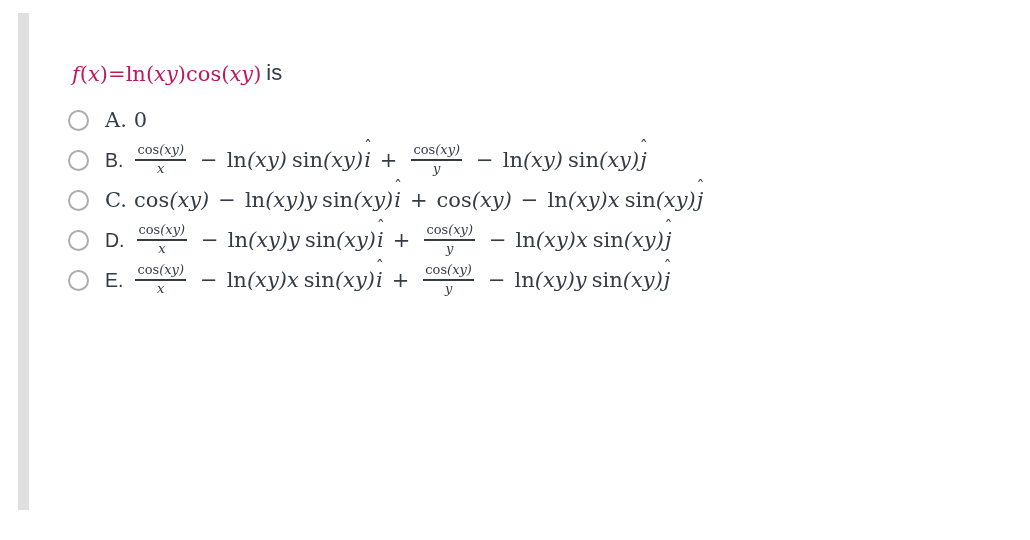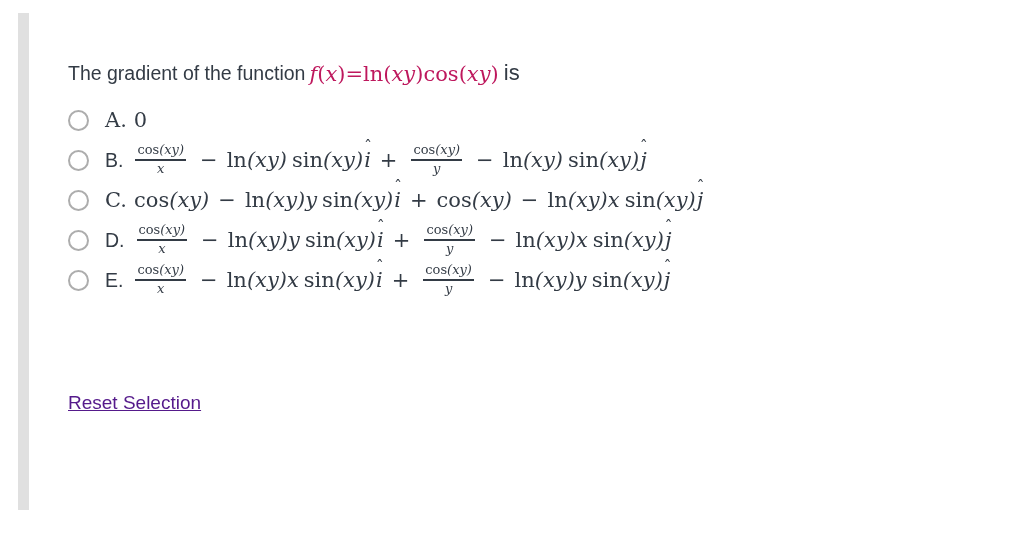--- a/index.html
+++ b/index.html
@@ -165,21 +165,20 @@
   }
 </style>
 </head>
 <body>
 
 <div class="left-rail"></div>
 
 <div class="content">
 
   <div class="question-line">
-    <span>The gradient of the function</span>
     <span class="mathtext q-math">
       <span class="mi">f</span><span class="mop">(</span><span class="mi">x</span><span class="mop">)</span><span class="sp"></span><span class="mop">=</span><span class="sp"></span><span class="mop">ln</span><span class="mop">(</span><span class="mi">xy</span><span class="mop">)</span><span class="sp"></span><span class="mop">cos</span><span class="mop">(</span><span class="mi">xy</span><span class="mop">)</span>
     </span>
     <span class="q-tail">is</span>
   </div>
 
   <div class="options">
 
     <div class="option-row">
       <span class="radio"></span>
@@ -334,15 +333,14 @@
           <span class="mi">y</span>
           <span class="sp"></span>
           <span class="mop">sin</span>
           <span class="mi">(xy)</span>
           <span class="hatvec"><span class="hat">ˆ</span><span>j</span></span>
       </span>
     </div>
 
   </div>
 
-  <a class="reset-link" href="#">Reset Selection</a>
 
 </div>
 
 </body></html>

